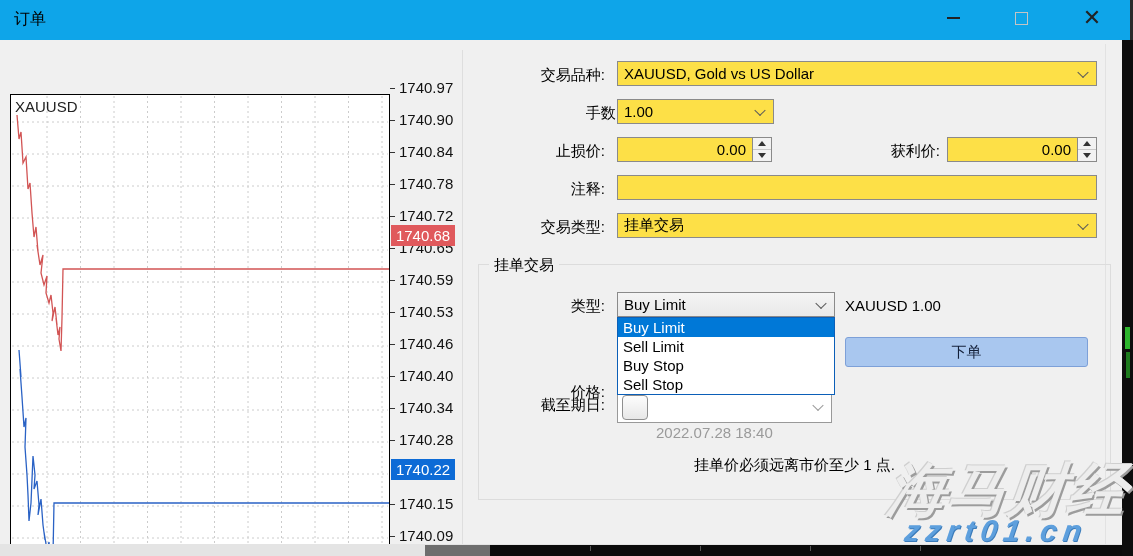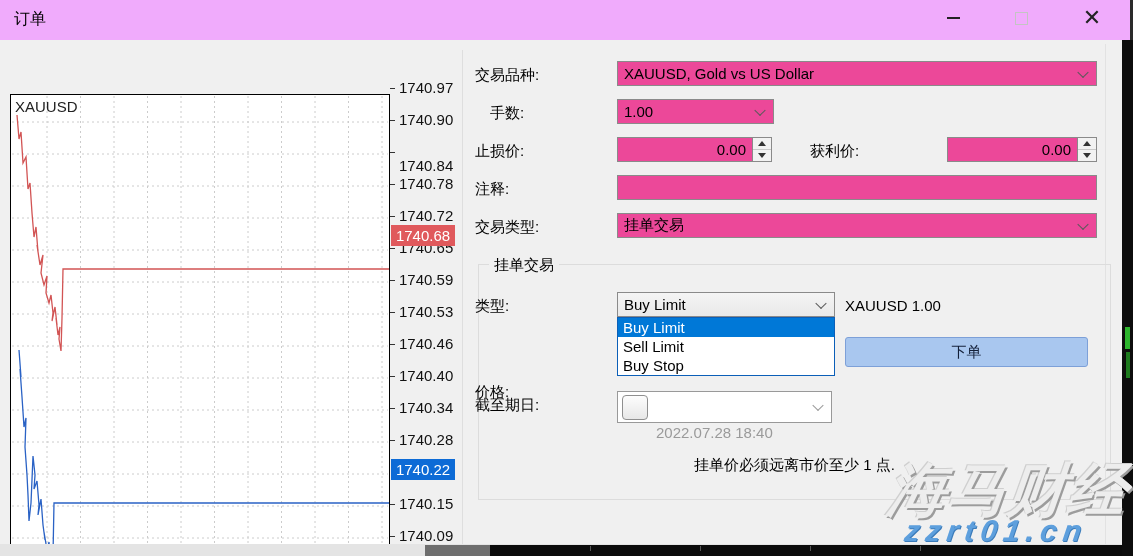--- a/index.html
+++ b/index.html
@@ -1,20 +1,20 @@
 <!DOCTYPE html>
 <html><head>
 <meta charset="utf-8">
 <style>
   * { margin:0; padding:0; box-sizing:border-box; }
   html,body { width:1133px; height:556px; overflow:hidden; }
   body { font-family:"Liberation Sans","DejaVu Sans",sans-serif; font-size:15px; background:#f0f0f0; position:relative; color:#000; }
 
   
-  .titlebar { position:absolute; left:0; top:0; width:1133px; height:40px; background:#f0abfc; z-index:4; }
+  .titlebar { position:absolute; left:0; top:0; width:1133px; height:40px; background:#0ea5e9; z-index:4; }
   .title { position:absolute; left:14px; top:9px; font-size:16px; }
   .winbtn { position:absolute; top:0; height:36px; display:flex; align-items:center; justify-content:center; cursor:default; }
   .btn-min { left:930px; width:46px; }
   .btn-min .bar { width:13px; height:2px; background:#222; }
   .btn-max { left:998px; width:46px; }
   .btn-max .box { width:13px; height:13px; border:1.5px solid #c4c4c4; }
   .btn-close { left:1066px; width:52px; font-size:22px; color:#222; }
   .edge-tr { position:absolute; right:0; top:0; width:3px; height:40px; background:#2a2a2a; }
 
   
@@ -24,22 +24,22 @@
 
   
   .axis { position:absolute; left:390px; top:0; width:72px; height:556px; z-index:2; }
   .ax-label { position:absolute; left:9px; font-size:15px; color:#111; white-space:nowrap; }
   .ax-tick { position:absolute; left:0; width:5px; height:1px; background:#333; }
   .tag { position:absolute; left:1px; width:64px; height:21px; color:#fff; font-size:15px; text-align:center; line-height:21px; z-index:3; }
   .v-div { position:absolute; left:462px; top:50px; width:1px; height:494px; background:#dedede; }
   .v-div2 { position:absolute; left:1105px; top:44px; width:1px; height:500px; background:#e2e2e2; }
 
   
-  .flabel { position:absolute; width:130px; text-align:left; font-size:15px; }
-  .field { position:absolute; background:#ec4899; border:1px solid #8a8a8a; display:flex; align-items:center; padding:0 6px; font-size:15px; }
+  .flabel { position:absolute; width:130px; text-align:right; font-size:15px; }
+  .field { position:absolute; background:#fde047; border:1px solid #8a8a8a; display:flex; align-items:center; padding:0 6px; font-size:15px; }
   .combo { padding-right:24px; }
   .chev { position:absolute; right:9px; top:50%; width:8px; height:8px; border-right:1.5px solid #5a5a5a; border-bottom:1.5px solid #5a5a5a; transform:translateY(-70%) rotate(45deg); }
   .num { justify-content:flex-end; }
   .spin { position:absolute; width:20px; border:1px solid #8a8a8a; background:#f2f2f2; display:flex; flex-direction:column; }
   .spin div { flex:1; display:flex; align-items:center; justify-content:center; border-bottom:1px solid #c9c9c9; }
   .spin div:last-child { border-bottom:none; }
   .tri-up { width:0; height:0; border-left:4px solid transparent; border-right:4px solid transparent; border-bottom:5px solid #333; }
   .tri-dn { width:0; height:0; border-left:4px solid transparent; border-right:4px solid transparent; border-top:5px solid #333; }
 
   
@@ -128,21 +128,21 @@
   </svg>
 </div>
 
 <div class="axis">
   <div class="tag" id="ask-tag" style="top: 225px; background: rgb(224, 89, 92);">1740.68</div>
   <div class="tag" id="bid-tag" style="top: 459px; background: rgb(13, 107, 214);">1740.22</div>
 <div class="ax-label" style="top: 79px;">1740.97</div>
     <div class="ax-tick" style="top: 88px;"></div>
     <div class="ax-label" style="top: 111px;">1740.90</div>
     <div class="ax-tick" style="top: 120px;"></div>
-    <div class="ax-label" style="top: 157px; text-align: right;">1740.84</div>
+    <div class="ax-label" style="top: 143px; text-align: right;">1740.84</div>
     <div class="ax-tick" style="top: 152px;"></div>
     <div class="ax-label" style="top: 175px;">1740.78</div>
     <div class="ax-tick" style="top: 184px;"></div>
     <div class="ax-label" style="top: 207px;">1740.72</div>
     <div class="ax-tick" style="top: 216px;"></div>
     <div class="ax-label" style="top: 239px;">1740.65</div>
     <div class="ax-tick" style="top: 248px;"></div>
     <div class="ax-label" style="top: 271px;">1740.59</div>
     <div class="ax-tick" style="top: 280px;"></div>
     <div class="ax-label" style="top: 303px;">1740.53</div>
@@ -217,20 +217,21 @@
 
 <span class="flabel" style="left:475px; top:297px;">类型:</span>
 <div class="field combo ot-combo" style="left:617px; top:292px; width:218px; height:25px; z-index:7;">
   <span>Buy Limit</span>
   <i class="chev"></i>
 </div>
 <div class="listbox">
     <div class="dd-item sel">Buy Limit</div>
     <div class="dd-item">Sell Limit</div>
     <div class="dd-item">Buy Stop</div>
+    <div class="dd-item">Sell Stop</div>
   </div>
 
 <span class="orderinfo">XAUUSD 1.00</span>
 
 <span class="flabel" style="left:475px; top:359px;margin-top:24px;">价格:</span>
 
 <button class="place-btn">下单</button>
 
 <span class="flabel" style="left:475px; top:396px;">截至期日:</span>
 <div class="datefield">

